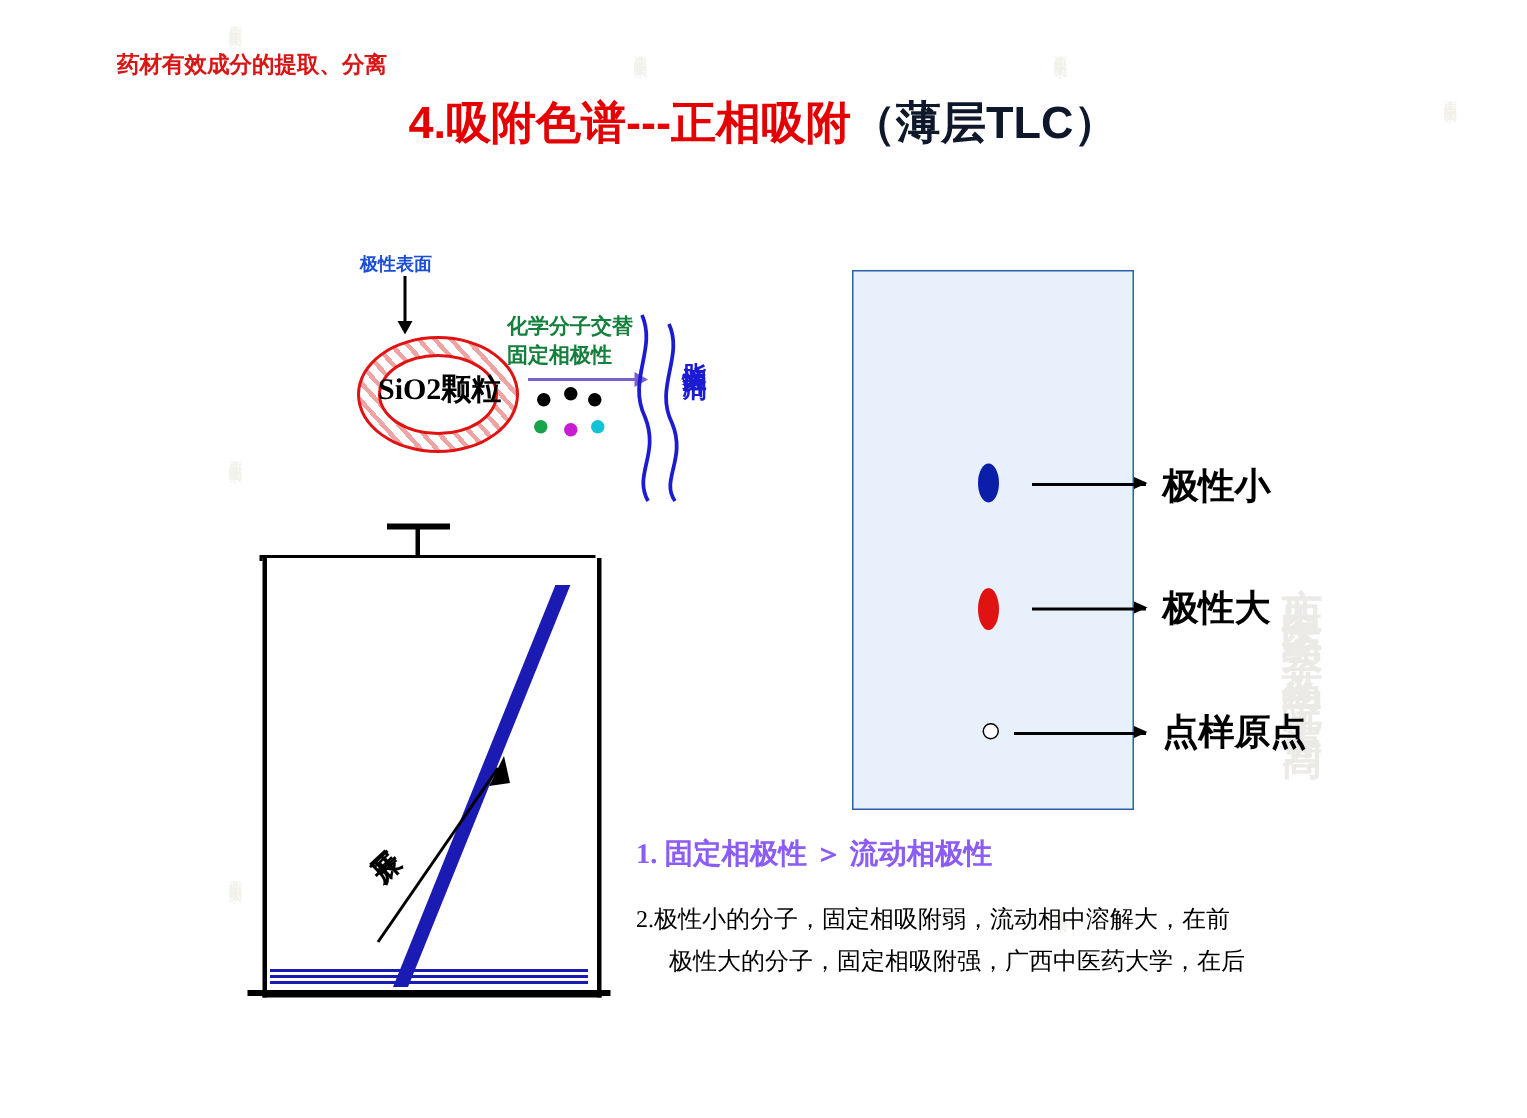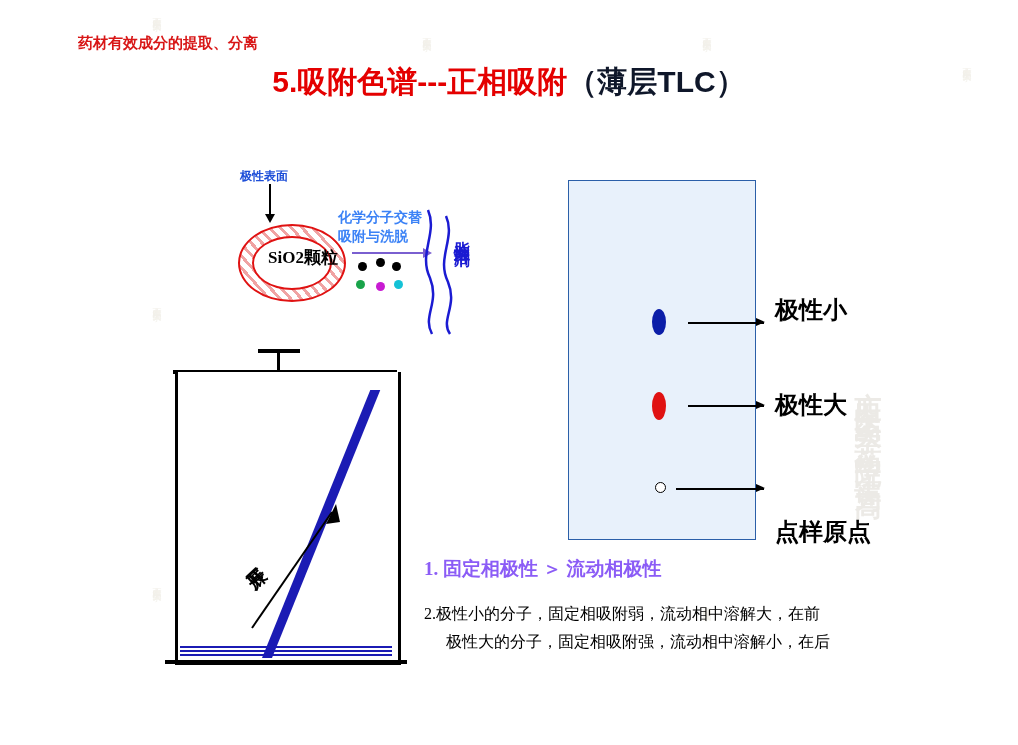--- a/index.html
+++ b/index.html
@@ -32,24 +32,24 @@
   .arrow-down{position:absolute;left:269px;top:184px;width:2px;height:32px;background:#000;}
   .arrow-down:after{content:"";position:absolute;left:-4px;top:30px;
       border-left:5px solid transparent;border-right:5px solid transparent;border-top:9px solid #000;}
 
   .particle{position:absolute;left:238px;top:224px;width:104px;height:74px;
             border:2px solid #e01212;border-radius:50%;overflow:hidden;
             background:repeating-linear-gradient(48deg,#ffffff 0 5px,#f0a3a3 5px 8px);}
   .particle-inner{position:absolute;left:252px;top:236px;width:76px;height:50px;
             border:2px solid #e01212;border-radius:50%;background:#fff;}
   .particle-text{position:absolute;left:252px;top:246px;width:76px;text-align:left;
-            font-size:17px;font-weight:bold;color:#000;font-family:"Liberation Serif",serif;
-            white-space:nowrap;margin-left:16px;}
+            font-size:20px;font-weight:bold;color:#000;font-family:"Liberation Serif",serif;
+            white-space:nowrap;}
 
-  .lbl-exchange{position:absolute;left:338px;top:208px;font-size:14px;color:#3b82f6;
+  .lbl-exchange{position:absolute;left:338px;top:208px;font-size:14px;color:#15803d;
             font-weight:bold;line-height:1.35;white-space:nowrap;}
   .exch-arrow{position:absolute;left:352px;top:252px;width:78px;height:2px;background:#7a5fd0;}
   .exch-arrow:after{content:"";position:absolute;right:-2px;top:-4px;
       border-top:5px solid transparent;border-bottom:5px solid transparent;border-left:9px solid #7a5fd0;}
 
   .dot{position:absolute;border-radius:50%;}
 
   .wave{position:absolute;left:418px;top:208px;}
   .lbl-solvent{position:absolute;left:452px;top:228px;font-size:16px;color:#1b1bd2;
             font-weight:bold;writing-mode:vertical-rl;line-height:1.25;letter-spacing:2px;}
@@ -99,33 +99,33 @@
   <div class="wm-col" style="left:150px;top:300px;">广西中医药大学</div>
   <div class="wm-col" style="left:150px;top:580px;">广西中医药大学</div>
   <div class="wm-col" style="left:420px;top:30px;">广西中医药大学</div>
   <div class="wm-col" style="left:700px;top:30px;">广西中医药大学</div>
   <div class="wm-col" style="left:700px;top:600px;">广西中医药大学</div>
   <div class="wm-col" style="left:960px;top:60px;">广西中医药大学</div>
   <div class="wm-big">广西中医药大学  药学院  谭为高</div>
 
   <div class="kicker">药材有效成分的提取、分离</div>
   <div class="title">
-    <span class="red">5.吸附色谱---正相吸附</span><span class="blue">（薄层TLC）</span>
+    <span class="red">4.吸附色谱---正相吸附</span><span class="blue">（薄层TLC）</span>
   </div>
 
   <div class="lbl-polar">极性表面</div>
   <div class="arrow-down"></div>
 
   <div class="particle"></div>
   <div class="particle-inner"></div>
   <div class="particle-text">SiO2颗粒</div>
 
   <div class="lbl-exchange">
     <span>化学分子交替</span><br>
-    <span>吸附与洗脱</span>
+    <span>固定相极性</span>
   </div>
   <div class="exch-arrow"></div>
 
   <div class="dot" style="left:358px;top:262px;width:9px;height:9px;background:#000;"></div>
   <div class="dot" style="left:376px;top:258px;width:9px;height:9px;background:#000;"></div>
   <div class="dot" style="left:392px;top:262px;width:9px;height:9px;background:#000;"></div>
   <div class="dot" style="left:356px;top:280px;width:9px;height:9px;background:#19a34a;"></div>
   <div class="dot" style="left:376px;top:282px;width:9px;height:9px;background:#c81bd2;"></div>
   <div class="dot" style="left:394px;top:280px;width:9px;height:9px;background:#14c2d6;"></div>
 
@@ -151,27 +151,27 @@
     <polygon points="96,4 86,24 100,22" fill="#000"></polygon>
   </svg>
   <div class="lbl-develop">展开</div>
 
   <div class="plate"></div>
   <div class="spot spot-blue"></div>
   <div class="spot spot-red"></div>
   <div class="spot spot-origin"></div>
 
   <div class="lead" style="left:688px;top:322px;width:76px;"></div>
-  <div class="side-label" style="left:775px;top:294px;">极性小</div>
+  <div class="side-label" style="left:775px;top:308px;">极性小</div>
 
   <div class="lead" style="left:688px;top:405px;width:76px;"></div>
   <div class="side-label" style="left:775px;top:389px;">极性大</div>
 
   <div class="lead" style="left:676px;top:488px;width:88px;"></div>
-  <div class="side-label" style="left:775px;top:472px;margin-top:44px;">点样原点</div>
+  <div class="side-label" style="left:775px;top:472px;">点样原点</div>
 
   <div class="note1">1. 固定相极性 ＞ 流动相极性</div>
   <div class="note2">
     <span>2.极性小的分子，固定相吸附弱，流动相中溶解大，在前</span>
-    <span class="indent">极性大的分子，固定相吸附强，流动相中溶解小，在后</span>
+    <span class="indent">极性大的分子，固定相吸附强，广西中医药大学，在后</span>
   </div>
 
 </div>
 
 </body></html>

